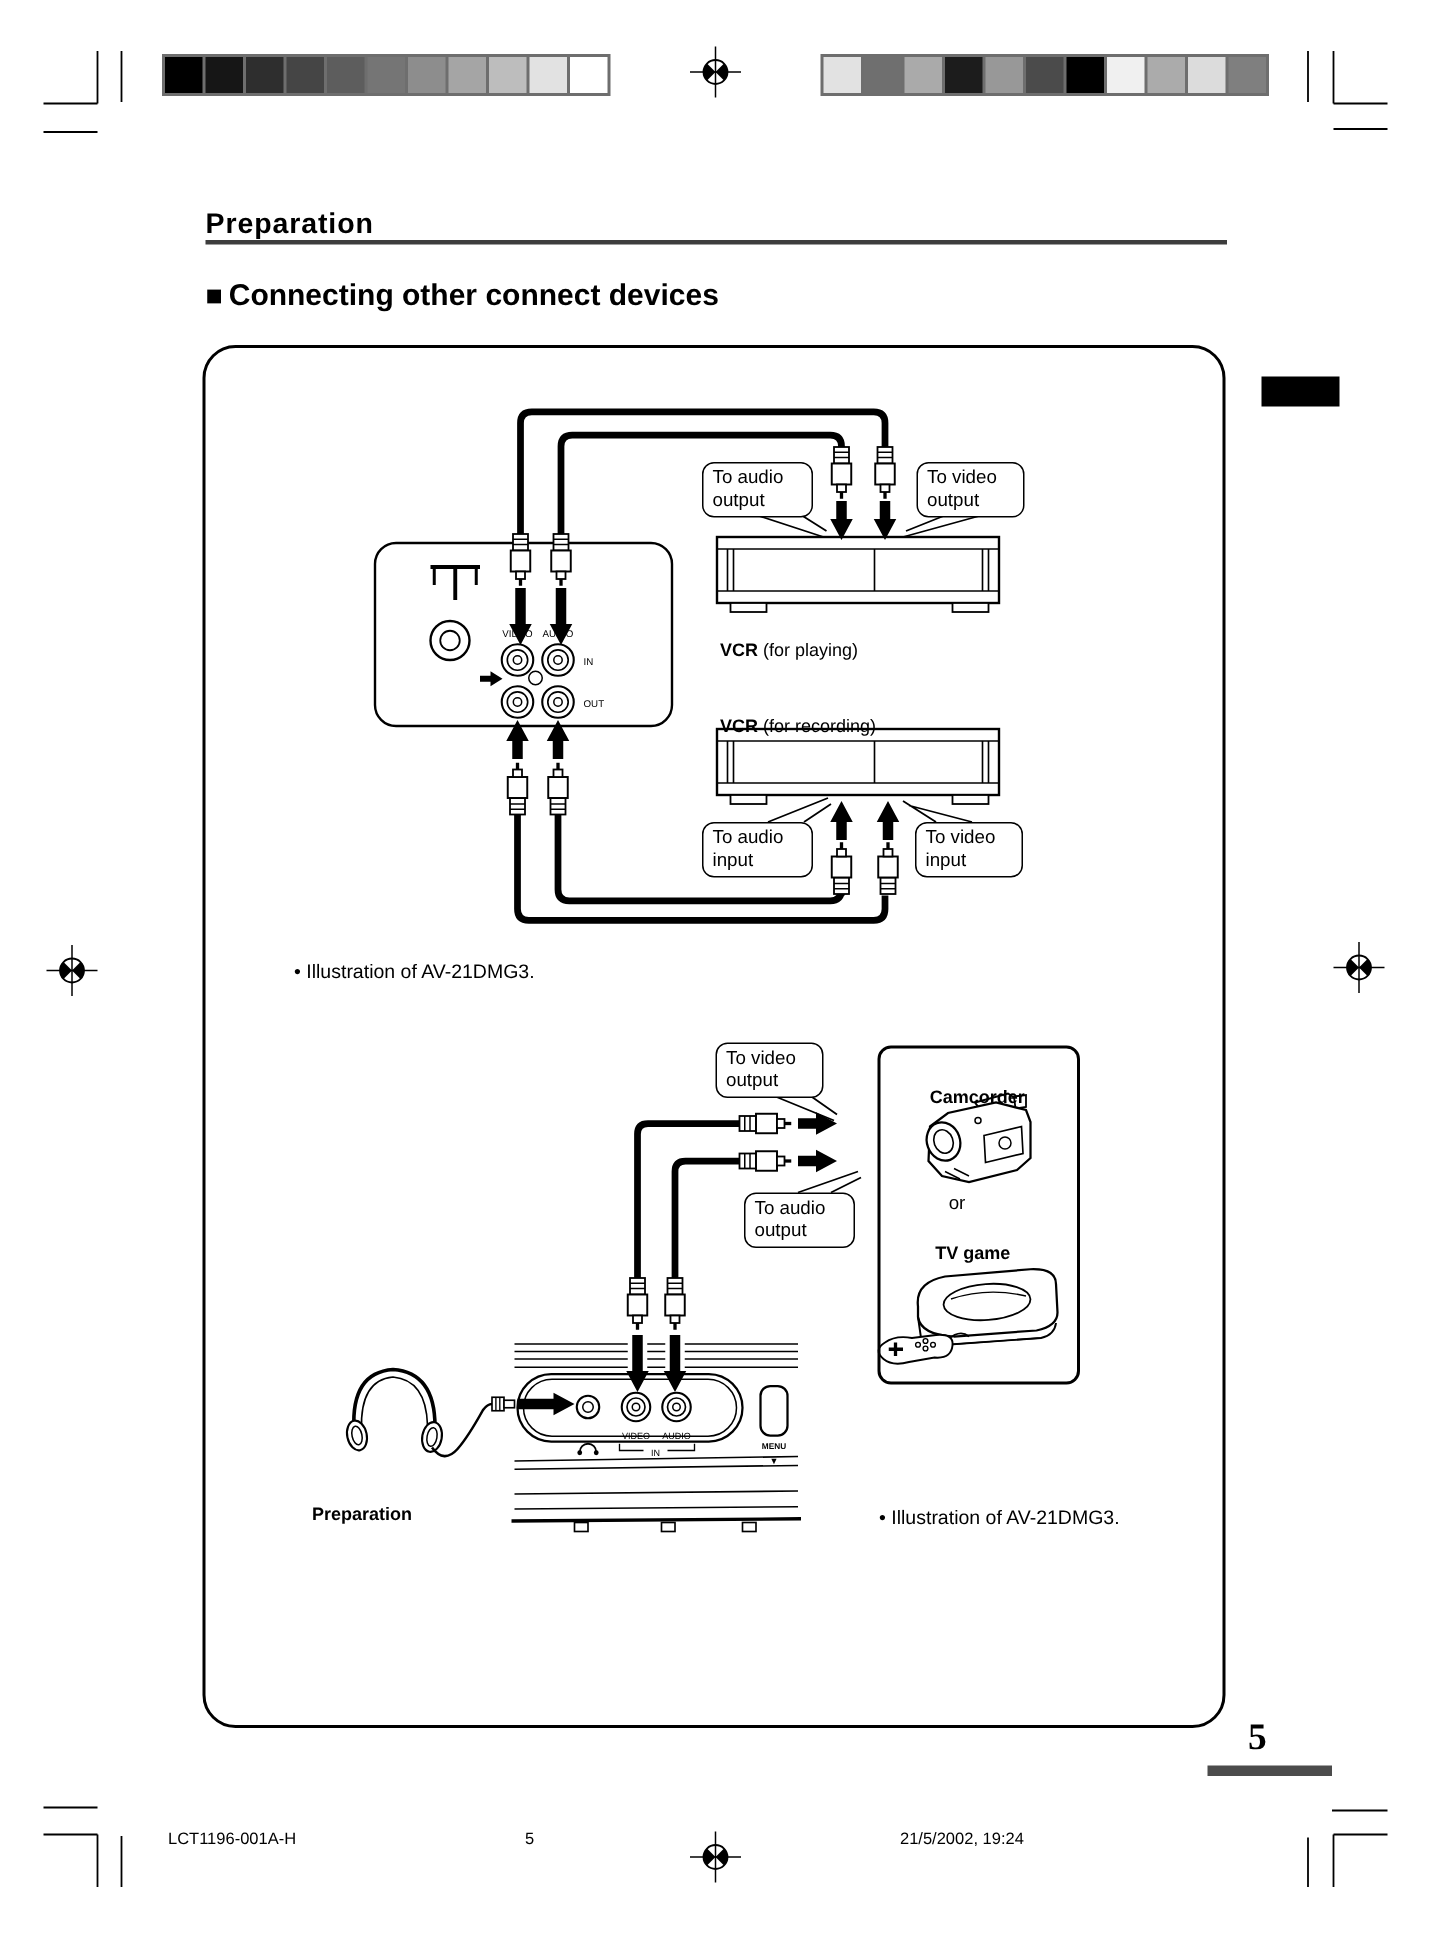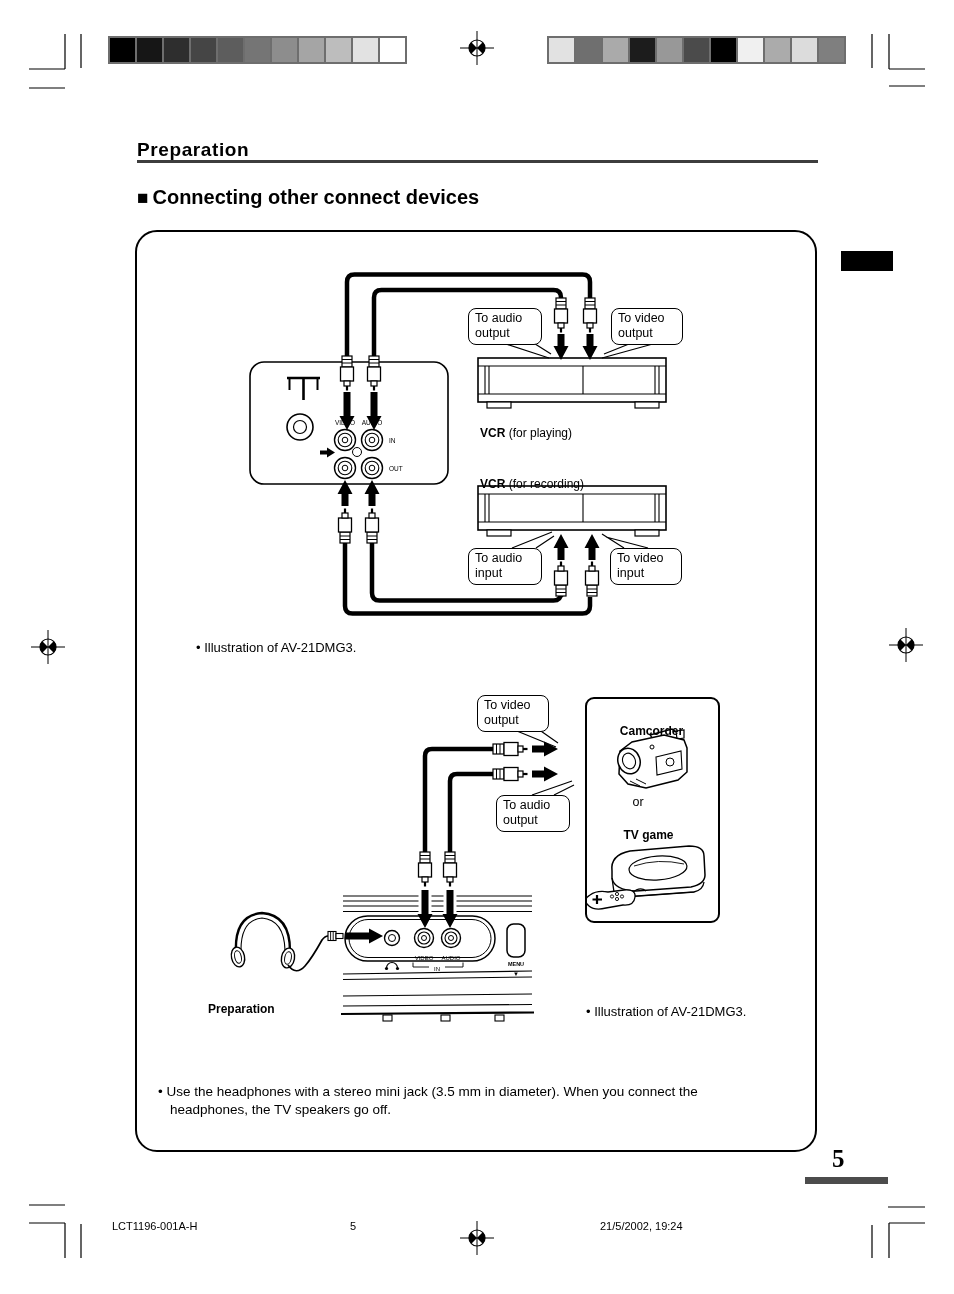--- a/index.html
+++ b/index.html
@@ -330,24 +330,20 @@
   <div class="abs dev-label b center" style="left:585px;top:708px;width:133px;">Camcorder</div>
   <div class="abs center" style="left:585px;top:795px;width:106px;font-size:12.5px;z-index:3;">or</div>
   <div class="abs dev-label b center" style="left:585px;top:812px;width:127px;">TV game</div>
 
   <div class="abs dev-label b" style="left:208px;top:986px;">Preparation</div>
 
   <div class="abs note" style="left:586px;top:1004px;">
     <span>•</span>&nbsp;<span>Illustration of AV-21DMG3.</span>
   </div>
 
-  <div class="abs footnote" style="left:158px;top:1083px;width:665px;">
-    <div><span>•</span> <span>Use the headphones with a stereo mini jack (3.5 mm in diameter). When you connect  the</span></div>
-    <div style="padding-left:12px;"><span>headphones, the TV speakers go off.</span></div>
-  </div>
 
   <div class="abs pagenum z3" style="left:832px;top:1145px;">5</div>
   <div class="abs pagenum-bar" style="left:805px;top:1177px;width:83px;height:7px;"></div>
 
   <div class="abs foot" style="left:112px;top:1220px;">LCT1196-001A-H</div>
   <div class="abs foot" style="left:350px;top:1220px;">5</div>
   <div class="abs foot" style="left:600px;top:1220px;">21/5/2002, 19:24</div>
 
 </div>
 

